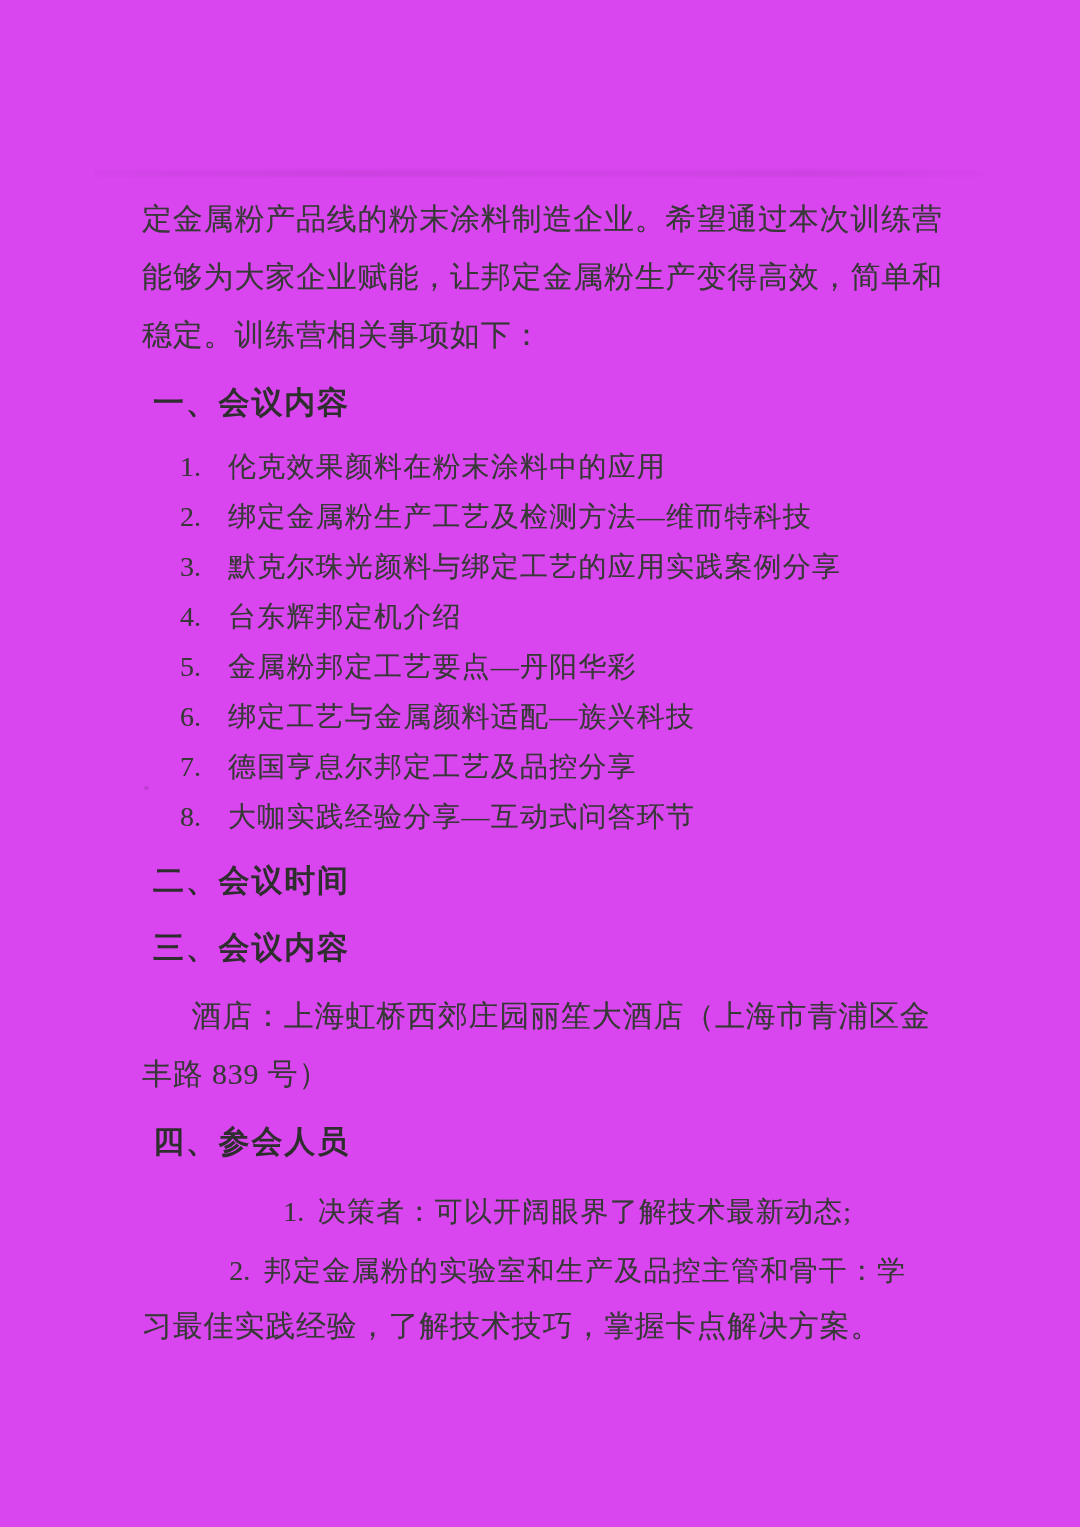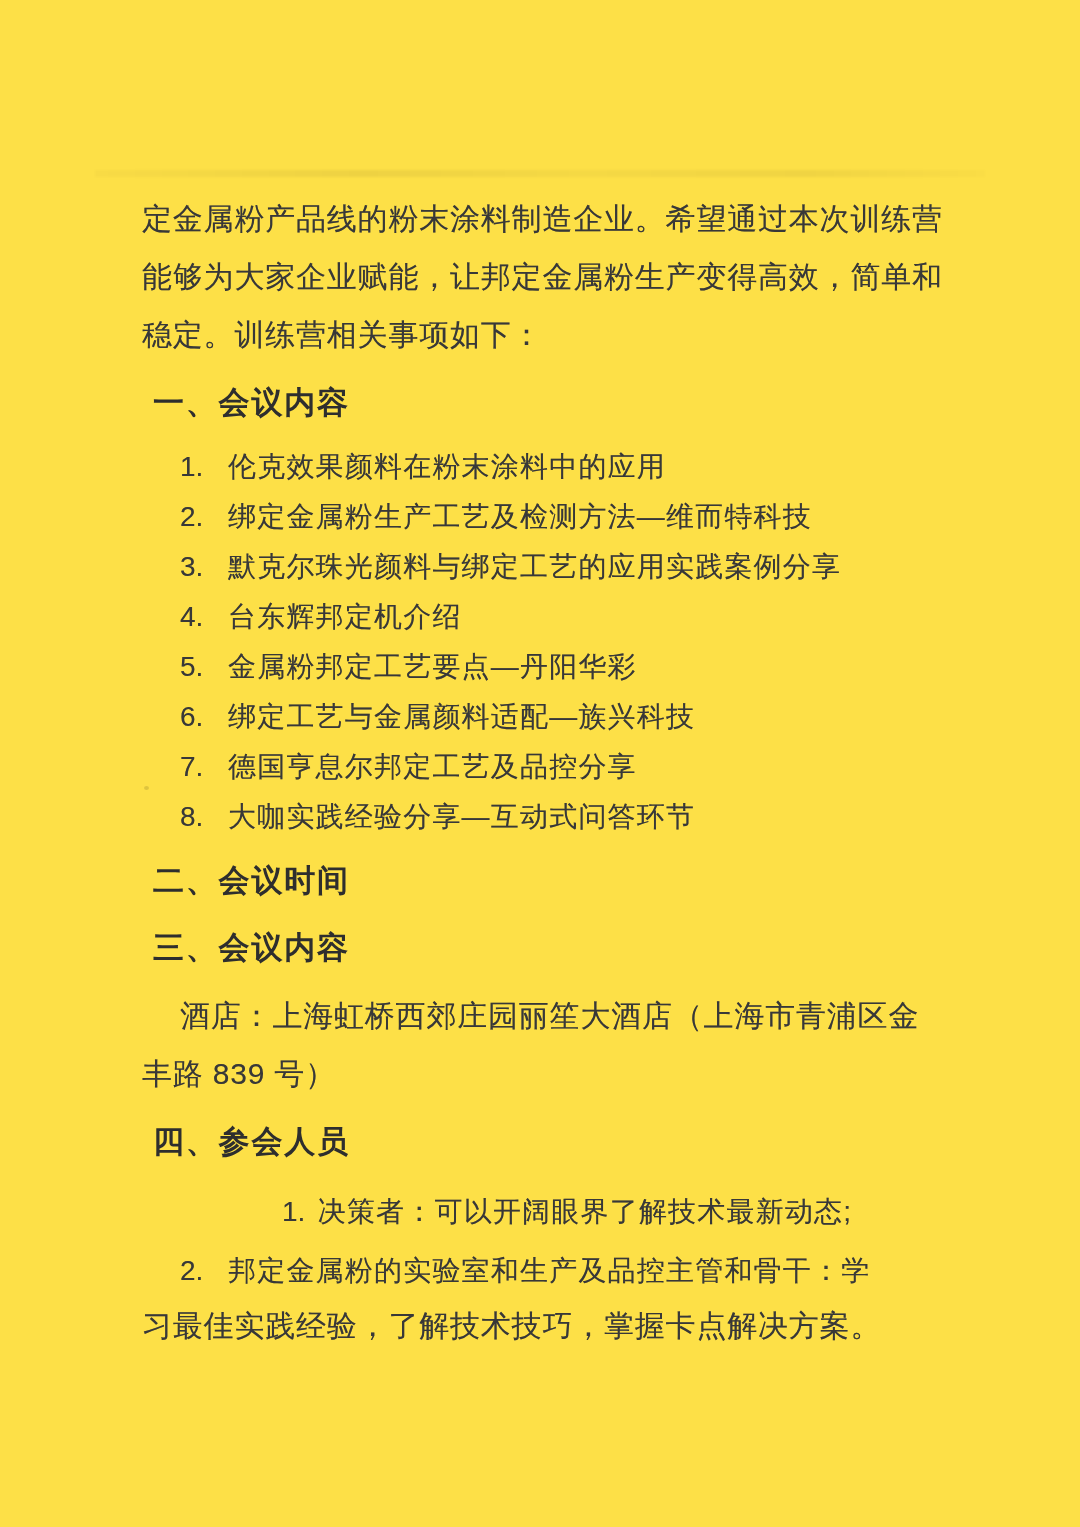--- a/index.html
+++ b/index.html
@@ -4,23 +4,23 @@
 <style>
   html, body {
     margin: 0;
     padding: 0;
     background: #ffffff;
   }
   .page {
     position: relative;
     width: 1080px;
     height: 1527px;
-    background: #fde047;
+    background: #d946ef;
     overflow: hidden;
-    font-family: Liberation Sans, sans-serif;
+    font-family: Liberation Serif, serif;
     color: #383838;
   }
   .scan-streak {
     position: absolute;
     top: 170px;
     left: 95px;
     width: 890px;
     height: 7px;
     background: linear-gradient(to right,
       rgba(0,0,0,0.02), rgba(0,0,0,0.06) 30%,
@@ -75,29 +75,31 @@
     min-width: 48px;
     letter-spacing: 0;
   }
   .time-item {
     line-height: 55px;
     height: 55px;
     letter-spacing: 0.6px;
   }
   .venue-line1 {
     padding-left: 38px;
+    text-align: center;
   }
   .att-item1 {
     line-height: 62px;
     height: 62px;
     text-align: center;
   }
   .att-item2 {
     line-height: 55px;
     height: 55px;
+    text-align: center;
   }
   .cont-line {
     line-height: 55px;
     height: 55px;
   }
 </style>
 </head>
 <body>
 
 <div class="page">

